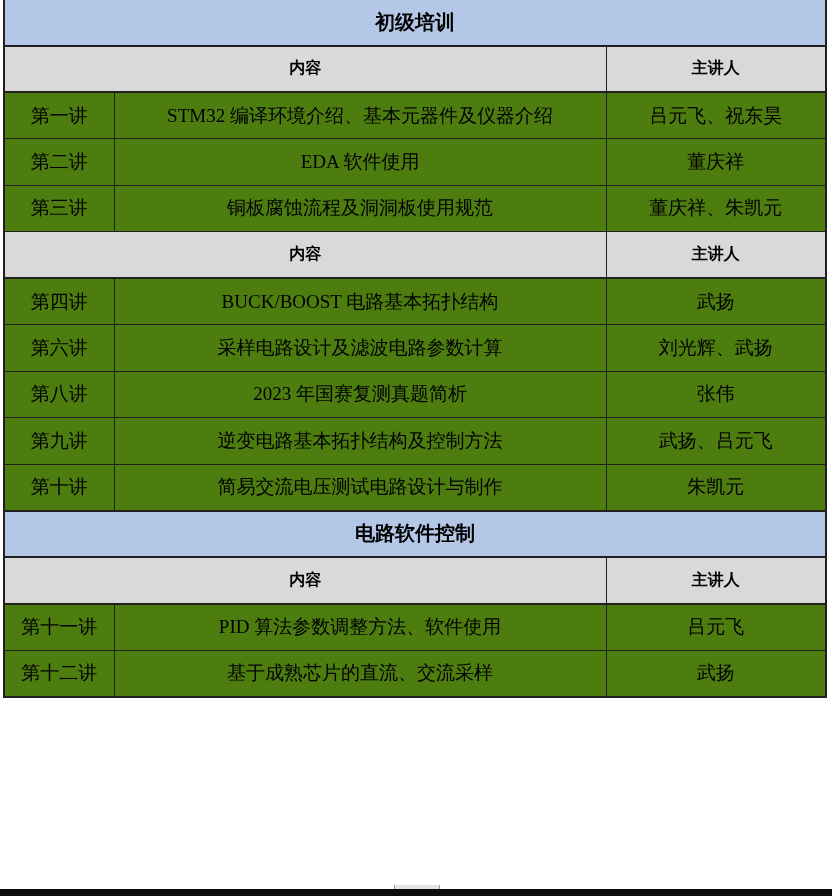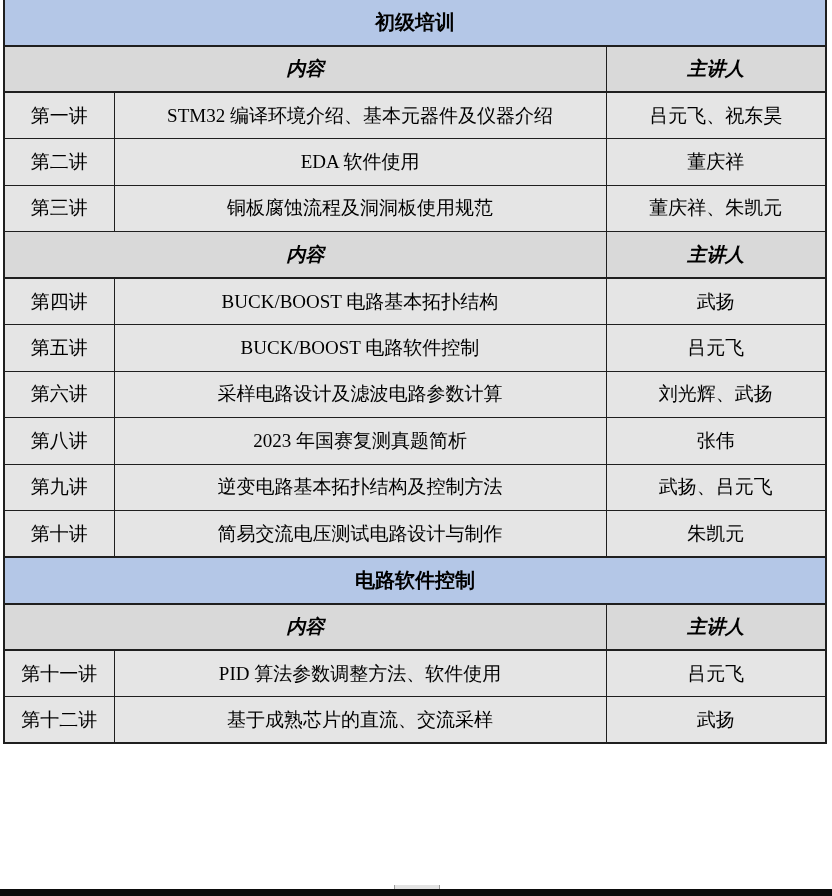--- a/index.html
+++ b/index.html
@@ -42,25 +42,24 @@
   tr.section-row td {
     background: var(--section-bg);
     font-weight: bold;
     font-size: 20px;
     border-top-width: 2px;
     border-bottom-width: 2px;
   }
   tr.colhead-row td {
     background: var(--header-bg);
     font-weight: bold;
-    font-size: 19px;
+    font-size: 16px;
     border-bottom-width: 2.5px;
-    font-style: italic;
   }
-  tr.lecture-row td { background: #e5e5e5; }
+  tr.lecture-row td { background: #4d7c0f; }
   td.content-cell { font-size: 19px; margin-left: 16px; }
   
   .bottom-bar {
     position: absolute;
     left: 0; bottom: 0;
     width: 832px; height: 7px;
     background: #0c0c0c;
   }
   .edge-artifact {
     position: absolute;
@@ -107,25 +106,20 @@
         <tr class="colhead-row">
           <td colspan="2">内容</td>
           <td colspan="1">主讲人</td>
         </tr>
         <tr class="lecture-row">
           <td>第四讲</td>
           <td class="content-cell">BUCK/BOOST 电路基本拓扑结构</td>
           <td>武扬</td>
         </tr>
         <tr class="lecture-row">
-          <td>第五讲</td>
-          <td class="content-cell">BUCK/BOOST 电路软件控制</td>
-          <td>吕元飞</td>
-        </tr>
-        <tr class="lecture-row">
           <td>第六讲</td>
           <td class="content-cell">采样电路设计及滤波电路参数计算</td>
           <td>刘光辉、武扬</td>
         </tr>
         <tr class="lecture-row">
           <td>第八讲</td>
           <td class="content-cell">2023 年国赛复测真题简析</td>
           <td>张伟</td>
         </tr>
         <tr class="lecture-row">

